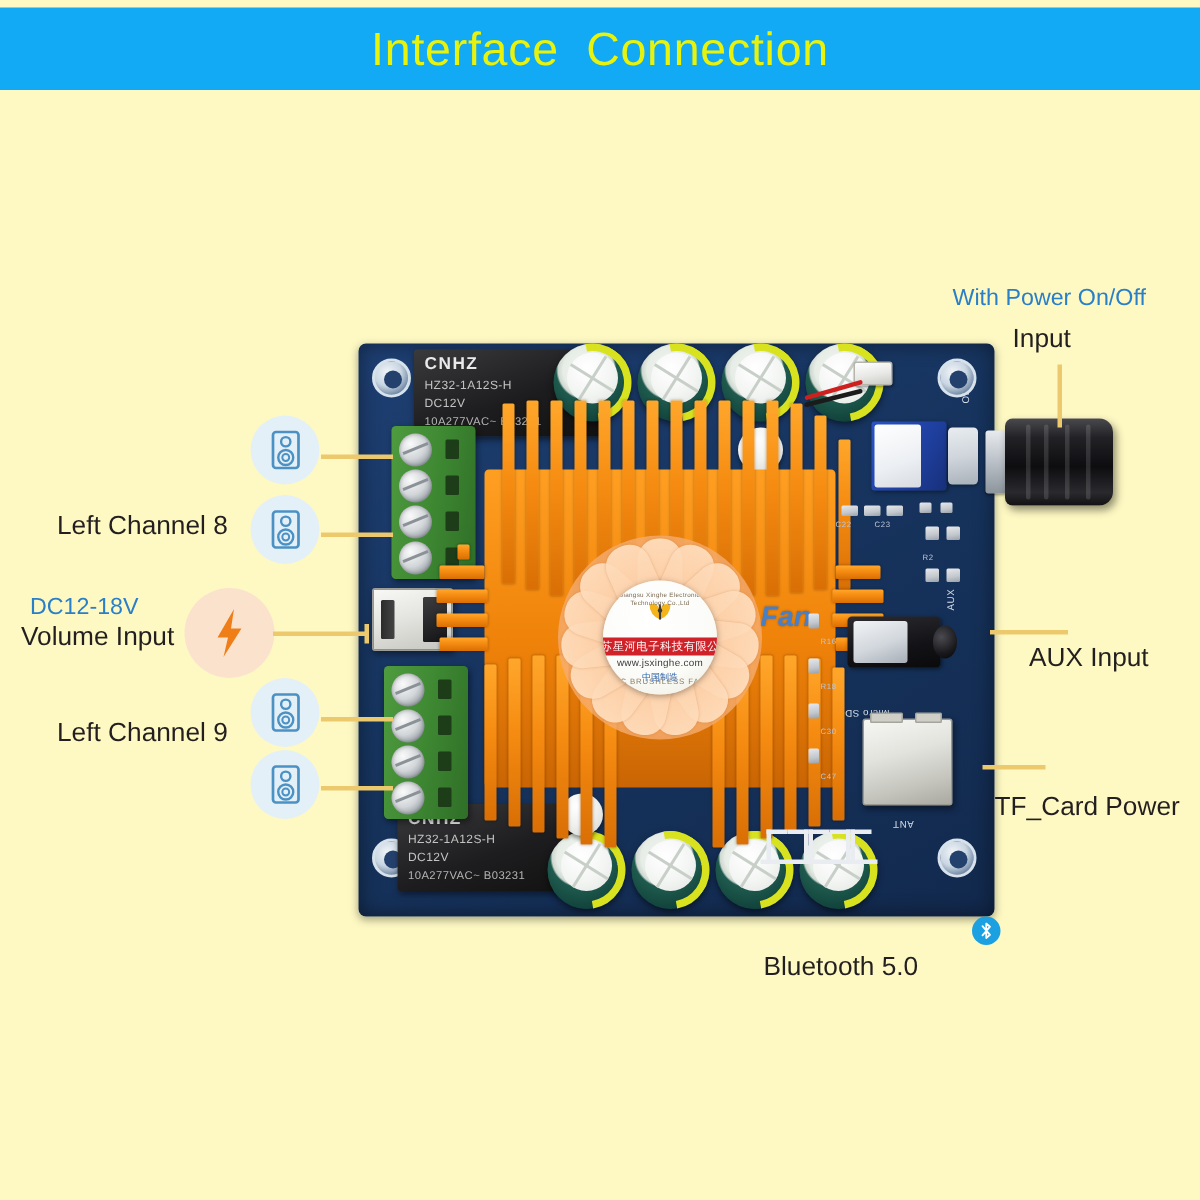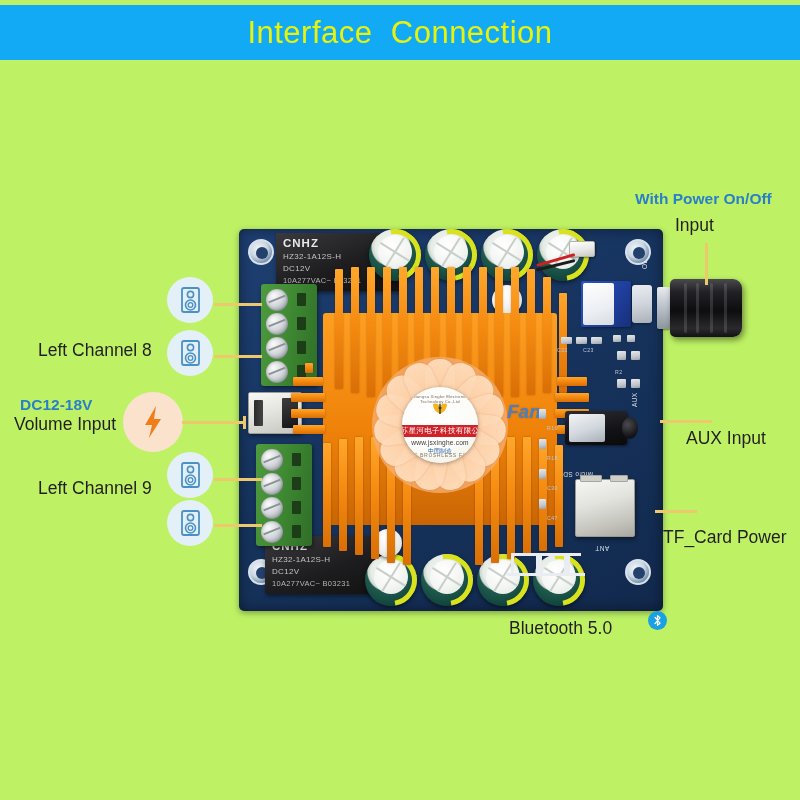--- a/index.html
+++ b/index.html
@@ -3,36 +3,36 @@
 <meta charset="utf-8">
 <style>
   * { box-sizing: border-box; }
   html, body {
     margin: 0; padding: 0;
     width: 800px; height: 800px;
     background: #ffffff;
     font-family: "Liberation Sans", sans-serif;
     overflow: hidden;
   }
-  #root { position: relative; width: 800px; height: 800px; background:#bef264; }
+  #root { position: relative; width: 800px; height: 800px; background:#fef9c3; }
 
   
   .banner {
     position: absolute; left: 0; top: 5px; width: 800px; height: 55px;
     background: #12a9f5;
     display: flex; align-items: center; justify-content: center;
   }
   .banner-text {
     color: #e8f30d; font-size: 31px; letter-spacing: 0.5px;
     font-family: "Liberation Sans", sans-serif; white-space: pre;
   }
 
   
   .lbl { position: absolute; color: #231f20; font-size: 17.5px; white-space: nowrap; }
-  .lbl.blue { color: #2a7fc9; font-size: 15.5px; font-weight: bold; }
+  .lbl.blue { color: #2a7fc9; font-size: 15.5px; }
 
   
   .line-h { position: absolute; height: 3px; background: #ecc96c; }
   .line-v { position: absolute; width: 3px; background: #ecc96c; }
   .line-cap { position: absolute; width: 3px; height: 13px; background: #ecc96c; }
 
   
   .badge { position: absolute; border-radius: 50%; }
   .badge.spk { width: 46px; height: 46px; background: #e4f0f7; }
   .badge.pwr { width: 60px; height: 60px; background: #fbe2cd; }
@@ -579,20 +579,20 @@
   <div class="lbl blue" style="left:635px; top:190px;">With Power On/Off</div>
   <div class="lbl" style="left:675px; top:215px;">Input</div>
   <div class="line-v" style="left:705px; top:243px; height:42px;"></div>
 
   <div class="line-h" style="left:660px; top:420px; width:52px;"></div>
   <div class="lbl" style="left:686px; top:428px;">AUX Input</div>
 
   <div class="line-h" style="left:655px; top:510px; width:42px;"></div>
   <div class="lbl" style="left:663px; top:527px;">TF_Card Power</div>
 
-  <div class="lbl" style="left:509px; top:618px;">Bluetooth 5.0</div>
+  <div class="lbl" style="left:509px; top:634px;">Bluetooth 5.0</div>
   <div class="bt-icon" style="left:648px; top:611px;">
     <svg width="13" height="13" viewBox="0 0 13 13">
       <path d="M4 3.4 L9 9.2 L6.5 11.3 L6.5 1.7 L9 3.8 L4 9.6" fill="none" stroke="#ffffff" stroke-width="1.2" stroke-linejoin="round" stroke-linecap="round"></path>
     </svg>
   </div>
 
 </div>
 
 </body></html>

